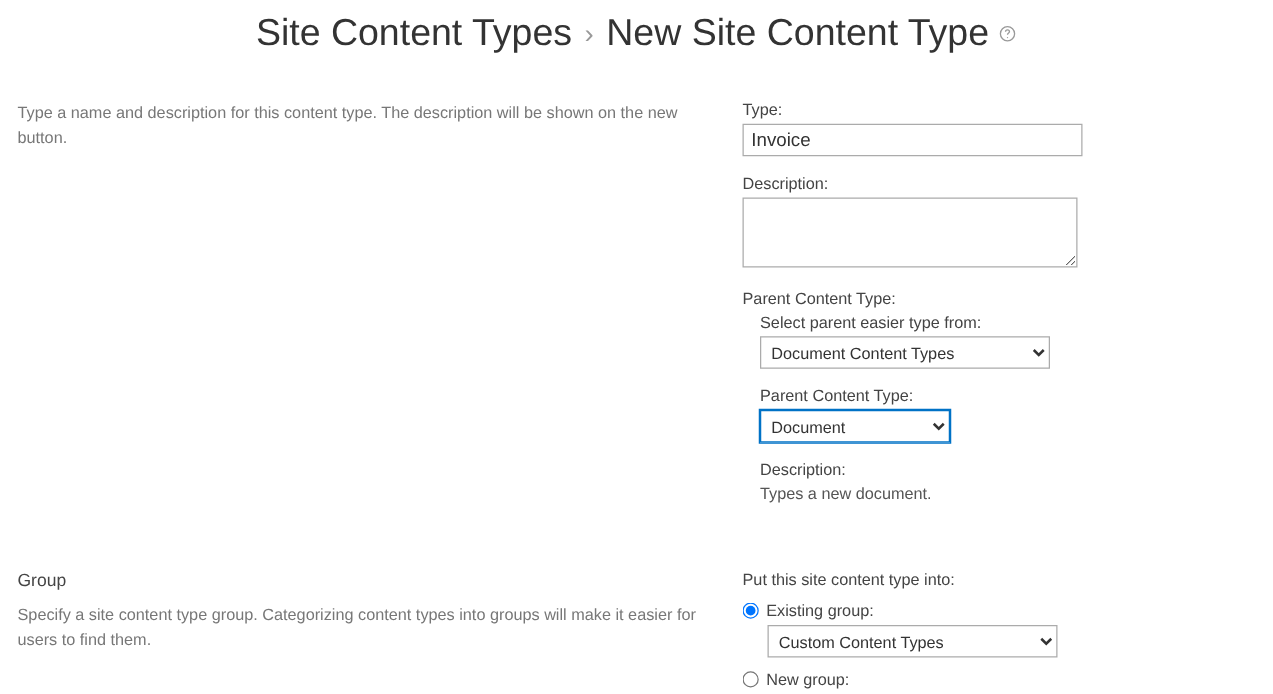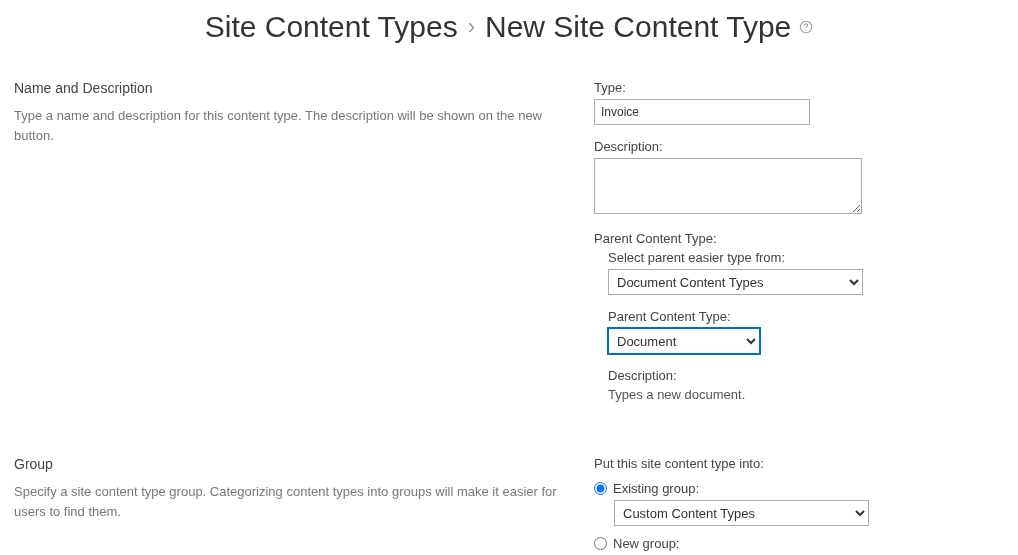--- a/index.html
+++ b/index.html
@@ -77,25 +77,25 @@
       color: #444;
       margin-bottom: 4px;
     }
     .field-block {
       margin-bottom: 14px;
     }
     .indent {
       margin-left: 14px;
     }
     input[type="text"] {
-      width: 216px;
+      width: 272px;
       height: 26px;
       border: 1px solid #ababab;
       padding: 2px 6px;
-      font-size: 12px;
+      font-size: 15px;
       font-family: inherit;
       color: #333;
     }
     input[type="text"]:disabled {
       background: #f4f4f4;
       color: #999;
     }
     textarea {
       width: 268px;
       height: 56px;
@@ -108,21 +108,21 @@
     select {
       height: 26px;
       border: 1px solid #ababab;
       padding: 2px 4px;
       font-size: 13px;
       font-family: inherit;
       background: #fff;
       color: #333;
     }
     select.wide {
-      width: 255px;
+      width: 232px;
     }
     select.narrow {
       width: 152px;
     }
     select.focused {
       border: 1px solid #0072c6;
       outline: 1px solid #0072c6;
     }
     .desc-text {
       font-size: 13px;
@@ -157,21 +157,20 @@
     <svg viewBox="0 0 16 16" fill="none" stroke="currentColor" stroke-width="1.2">
       <circle cx="8" cy="8" r="6.5"></circle>
       <circle cx="8" cy="11.5" r="0.6" fill="currentColor" stroke="none"></circle>
       <path d="M6.2 6.2c0-1 0.8-1.8 1.8-1.8s1.8 0.8 1.8 1.8c0 1-1.8 1.2-1.8 2.6"></path>
     </svg>
   </span>
 </div>
 
 <div class="section">
   <div class="section-left">
-    <div class="section-title">Name and Description</div>
     <div class="section-desc">Type a name and description for this content type. The description will be shown on the new button.</div>
   </div>
   <div class="section-right">
 
     <div class="field-block">
       <div class="field-label">Type:</div>
       <input type="text" value="Invoice" style="">
     </div>
 
     <div class="field-block">

